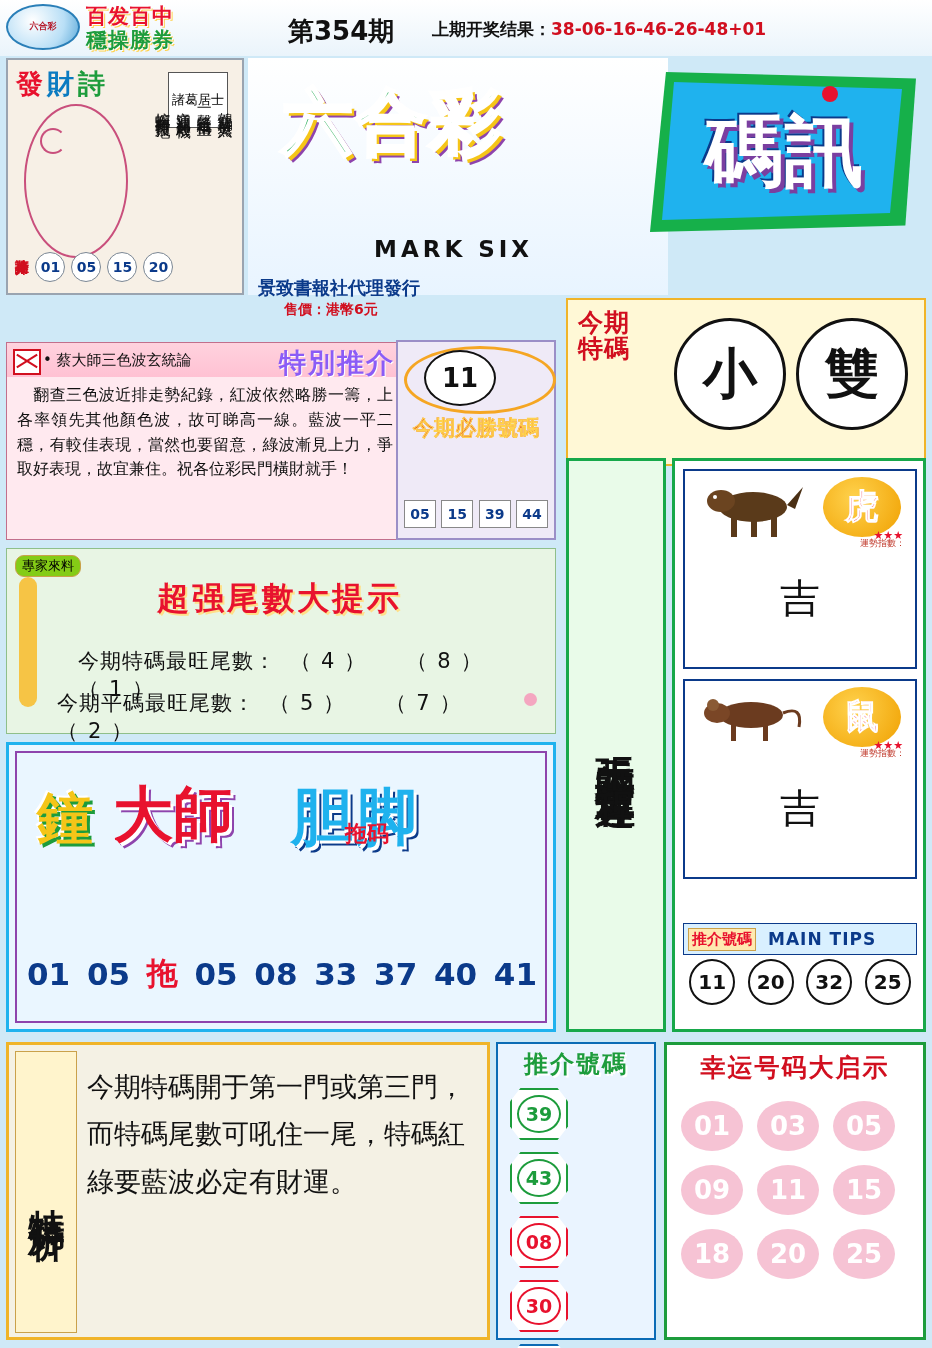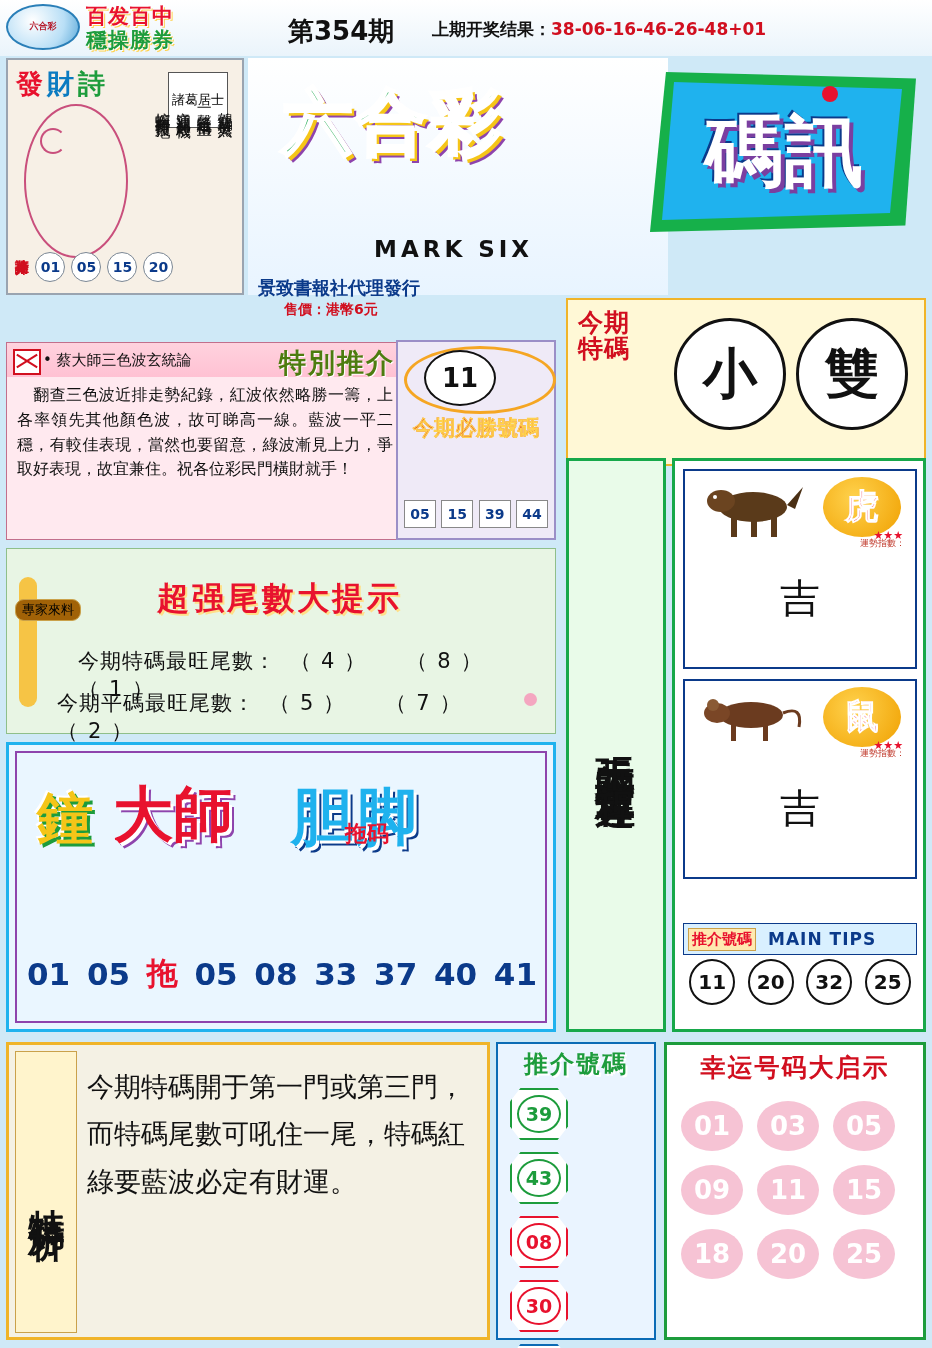--- a/index.html
+++ b/index.html
@@ -62,21 +62,21 @@
   .mark2 .dot{position:absolute;left:182px;top:24px;width:16px;height:16px;border-radius:50%;background:#e8122e;}
 
   
   .sp{position:absolute;left:6px;top:342px;width:550px;height:198px;background:#ffe9ef;border:1px solid #c26f8c;box-sizing:border-box;}
   .sp-head{position:absolute;left:0;top:0;width:548px;height:34px;background:linear-gradient(#ffd2de,#ffc1d3);}
   .sp-x{position:absolute;left:6px;top:6px;width:24px;height:22px;border:2px solid #d10f1f;background:#fff;}
   .sp-x:before,.sp-x:after{content:"";position:absolute;left:0;top:9px;width:24px;height:2px;background:#d10f1f;}
   .sp-x:before{transform:rotate(32deg);}
   .sp-x:after{transform:rotate(-32deg);}
   .sp-sub{position:absolute;left:36px;top:8px;font-size:15px;color:#111;}
-  .sp-big{position:absolute;left:272px;top:2px;font-size:27px;font-weight:bold;color:#4d7c0f;letter-spacing:2px;
+  .sp-big{position:absolute;left:272px;top:2px;font-size:27px;font-weight:bold;color:#8b5cf6;letter-spacing:2px;
       text-shadow:1px 1px 0 #fff;}
   .sp-body{position:absolute;left:10px;top:40px;width:376px;font-size:16px;line-height:1.55;color:#111;text-align:justify;}
 
   
   .bp{position:absolute;left:396px;top:340px;width:160px;height:200px;background:#efeaf7;border:2px solid #9b8fc7;box-sizing:border-box;}
   .bp .circle{position:absolute;left:26px;top:8px;width:68px;height:52px;border-radius:50%;background:#fff;border:2px solid #111;
       display:flex;align-items:center;justify-content:center;font-size:26px;font-weight:bold;color:#111;}
   .bp .ring{position:absolute;left:6px;top:4px;width:146px;height:62px;border-radius:50%;border:3px solid #f5a623;}
   .bp .cap{position:absolute;left:8px;top:72px;width:140px;text-align:center;font-size:21px;font-weight:bold;color:#d10f1f;
       -webkit-text-stroke:0.5px #ffd24d;}
@@ -87,21 +87,21 @@
   
   .tm{position:absolute;left:566px;top:298px;width:360px;height:168px;background:#fff8d6;border:2px solid #f0b429;box-sizing:border-box;}
   .tm .lbl{position:absolute;left:10px;top:10px;width:72px;font-size:25px;font-weight:bold;color:#d10f1f;line-height:1.05;letter-spacing:1px;}
   .tm .o1,.tm .o2{position:absolute;top:18px;width:106px;height:106px;border-radius:50%;border:3px solid #111;background:#fff;
       display:flex;align-items:center;justify-content:center;font-size:54px;font-weight:bold;color:#111;}
   .tm .o1{left:106px;}
   .tm .o2{left:228px;}
 
   
   .tails{position:absolute;left:6px;top:548px;width:550px;height:186px;background:#e8f5e4;border:1px solid #8fbf8a;box-sizing:border-box;}
-  .tails .tag{position:absolute;left:8px;top:6px;font-size:13px;background:#a16207;border:1px solid #caa14a;padding:1px 6px;border-radius:9px;margin-top:44px;}
+  .tails .tag{position:absolute;left:8px;top:6px;font-size:13px;background:#84cc16;border:1px solid #caa14a;padding:1px 6px;border-radius:9px;}
   .tails .ttl{position:absolute;left:150px;top:28px;font-size:32px;font-weight:bold;color:#e8122e;letter-spacing:3px;
       text-shadow:2px 2px 0 #ffe08a;}
   .tails .row{position:absolute;left:50px;font-size:21px;color:#111;letter-spacing:1px;}
   .tails .r1{top:98px;margin-left:21px;}
   .tails .r2{top:140px;}
   .tails .row .v{letter-spacing:10px;margin-left:14px;}
   .tails .sidebar{position:absolute;left:12px;top:28px;width:18px;height:130px;background:#f6c445;border-radius:9px;}
   .tails .dotA{position:absolute;right:18px;top:144px;width:13px;height:13px;border-radius:50%;background:#f4a6c0;}
 
   

